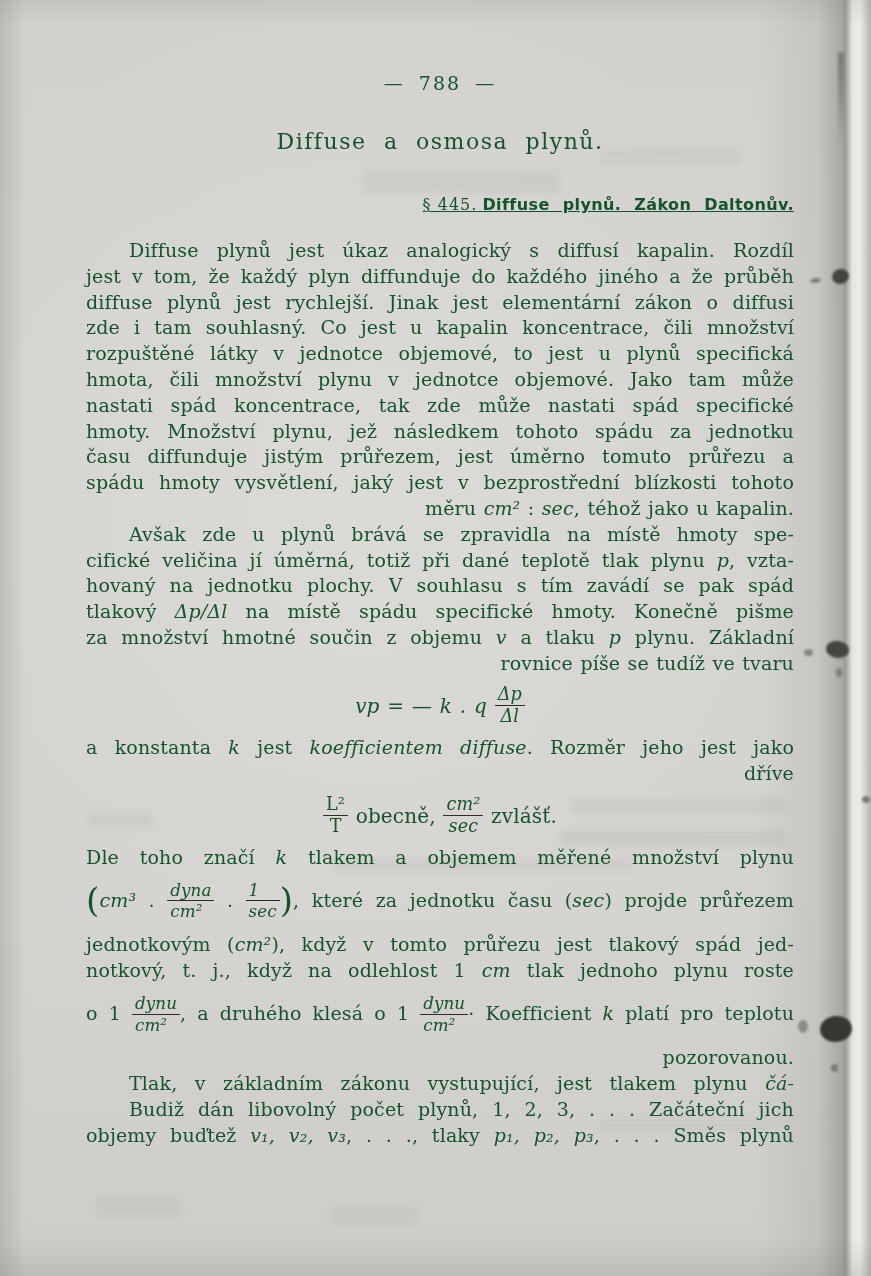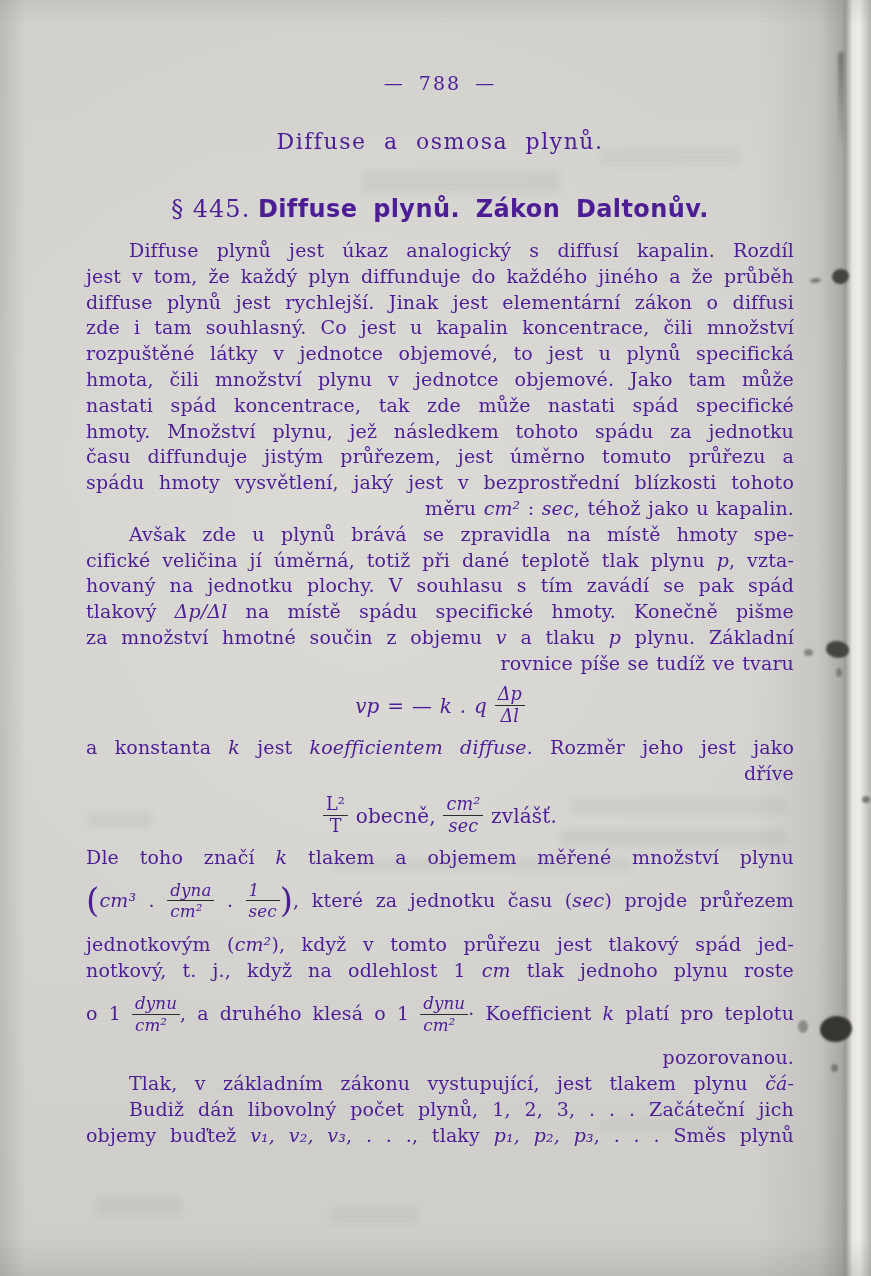--- a/index.html
+++ b/index.html
@@ -47,26 +47,26 @@
   .g1{left:362px;top:170px;width:198px;height:24px;}
   .g2{left:600px;top:148px;width:140px;height:18px;opacity:.08;}
   .g3{left:570px;top:798px;width:215px;height:16px;}
   .g4{left:560px;top:830px;width:225px;height:16px;opacity:.12;}
   .g5{left:332px;top:858px;width:300px;height:14px;opacity:.09;}
   .g6{left:88px;top:812px;width:64px;height:16px;opacity:.11;}
   .g7{left:96px;top:1196px;width:86px;height:20px;opacity:.09;}
   .g8{left:330px;top:1206px;width:88px;height:18px;opacity:.08;}
   .g9{left:600px;top:1118px;width:170px;height:14px;opacity:.07;}
 
-  .ink{color:#4c1d95;}
+  .ink{color:#14532d;}
   .pageno{position:absolute;left:86px;width:708px;top:72px;text-align:center;
           font-size:19px;letter-spacing:2px;word-spacing:6px;}
   .title{position:absolute;left:86px;width:708px;top:129px;text-align:center;
          font-size:22px;letter-spacing:1.5px;word-spacing:9px;}
-  .sechead{position:absolute;left:86px;width:708px;top:195px;text-align:center;font-size:24px;}
+  .sechead{position:absolute;left:86px;width:708px;top:195px;text-align:right;font-size:16px;text-decoration:underline;}
   .sechead .pfx{font-family:"DejaVu Serif",serif;letter-spacing:1px;}
   .sechead .main{font-family:"DejaVu Sans",sans-serif;font-weight:bold;letter-spacing:.4px;word-spacing:7px;}
 
   .textblock{position:absolute;left:86px;top:238px;width:708px;font-size:19px;
              letter-spacing:.15px;word-spacing:1.2px;}
   .ln{line-height:25.8px;min-height:25.8px;}
   .ln.j{text-align:justify;text-align-last:justify;}
   .ln.l{text-align:right;}
   .ln.c{text-align:center;text-align-last:center;}
   .ln.ind{text-indent:43px;}

